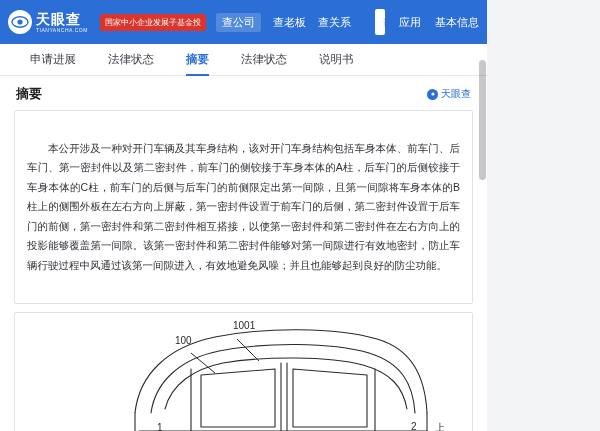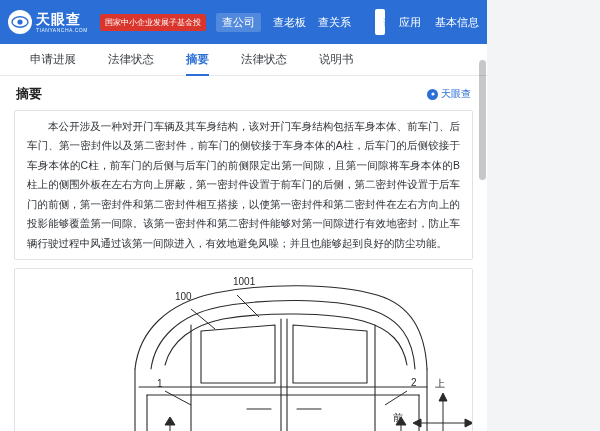--- a/index.html
+++ b/index.html
@@ -138,21 +138,21 @@
   .brandmark { display: flex; align-items: center; gap: 3px; color: #2b6fd6; font-size: 10px; }
   .brandmark .dot {
     width: 11px; height: 11px; border-radius: 50%;
     background: #2b6fd6;
     display:flex;align-items:center;justify-content:center;
   }
 
   .abstract-box {
     border: 1px solid #dfe2e7;
     border-radius: 2px;
-    padding: 6px 12px;
+    padding: 28px 12px;
     font-size: 10.5px;
     line-height: 1.85;
     color: #2f3338;
     text-align: justify;
     text-indent: 2em;
   }
 
   .figure-box {
     border: 1px solid #dfe2e7;
     border-radius: 2px;

